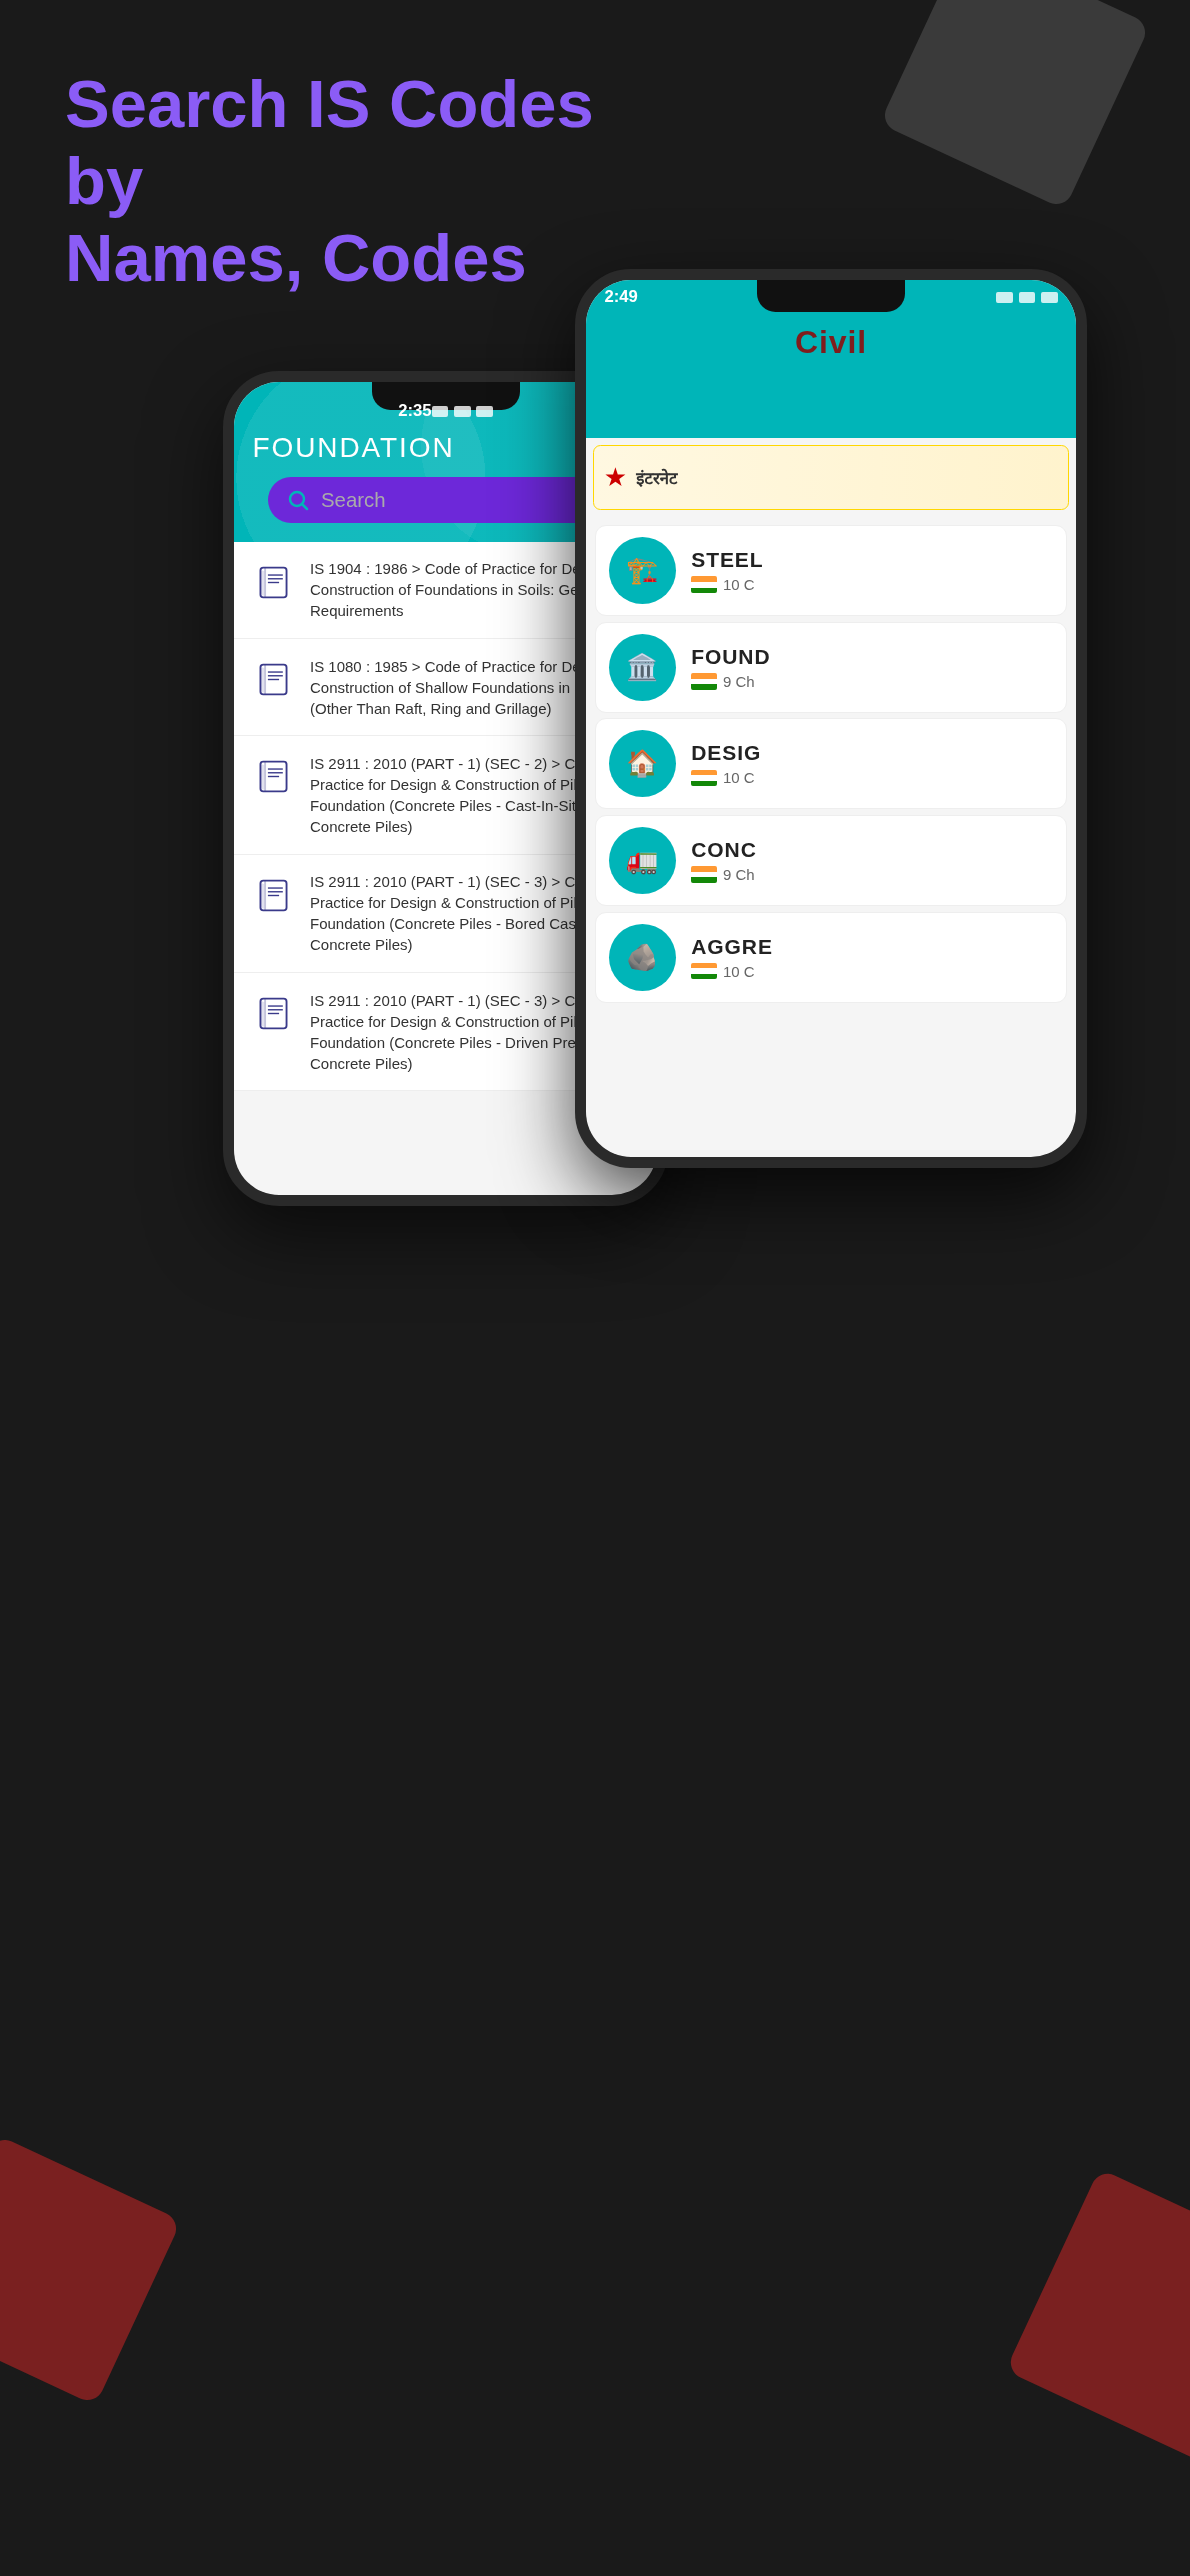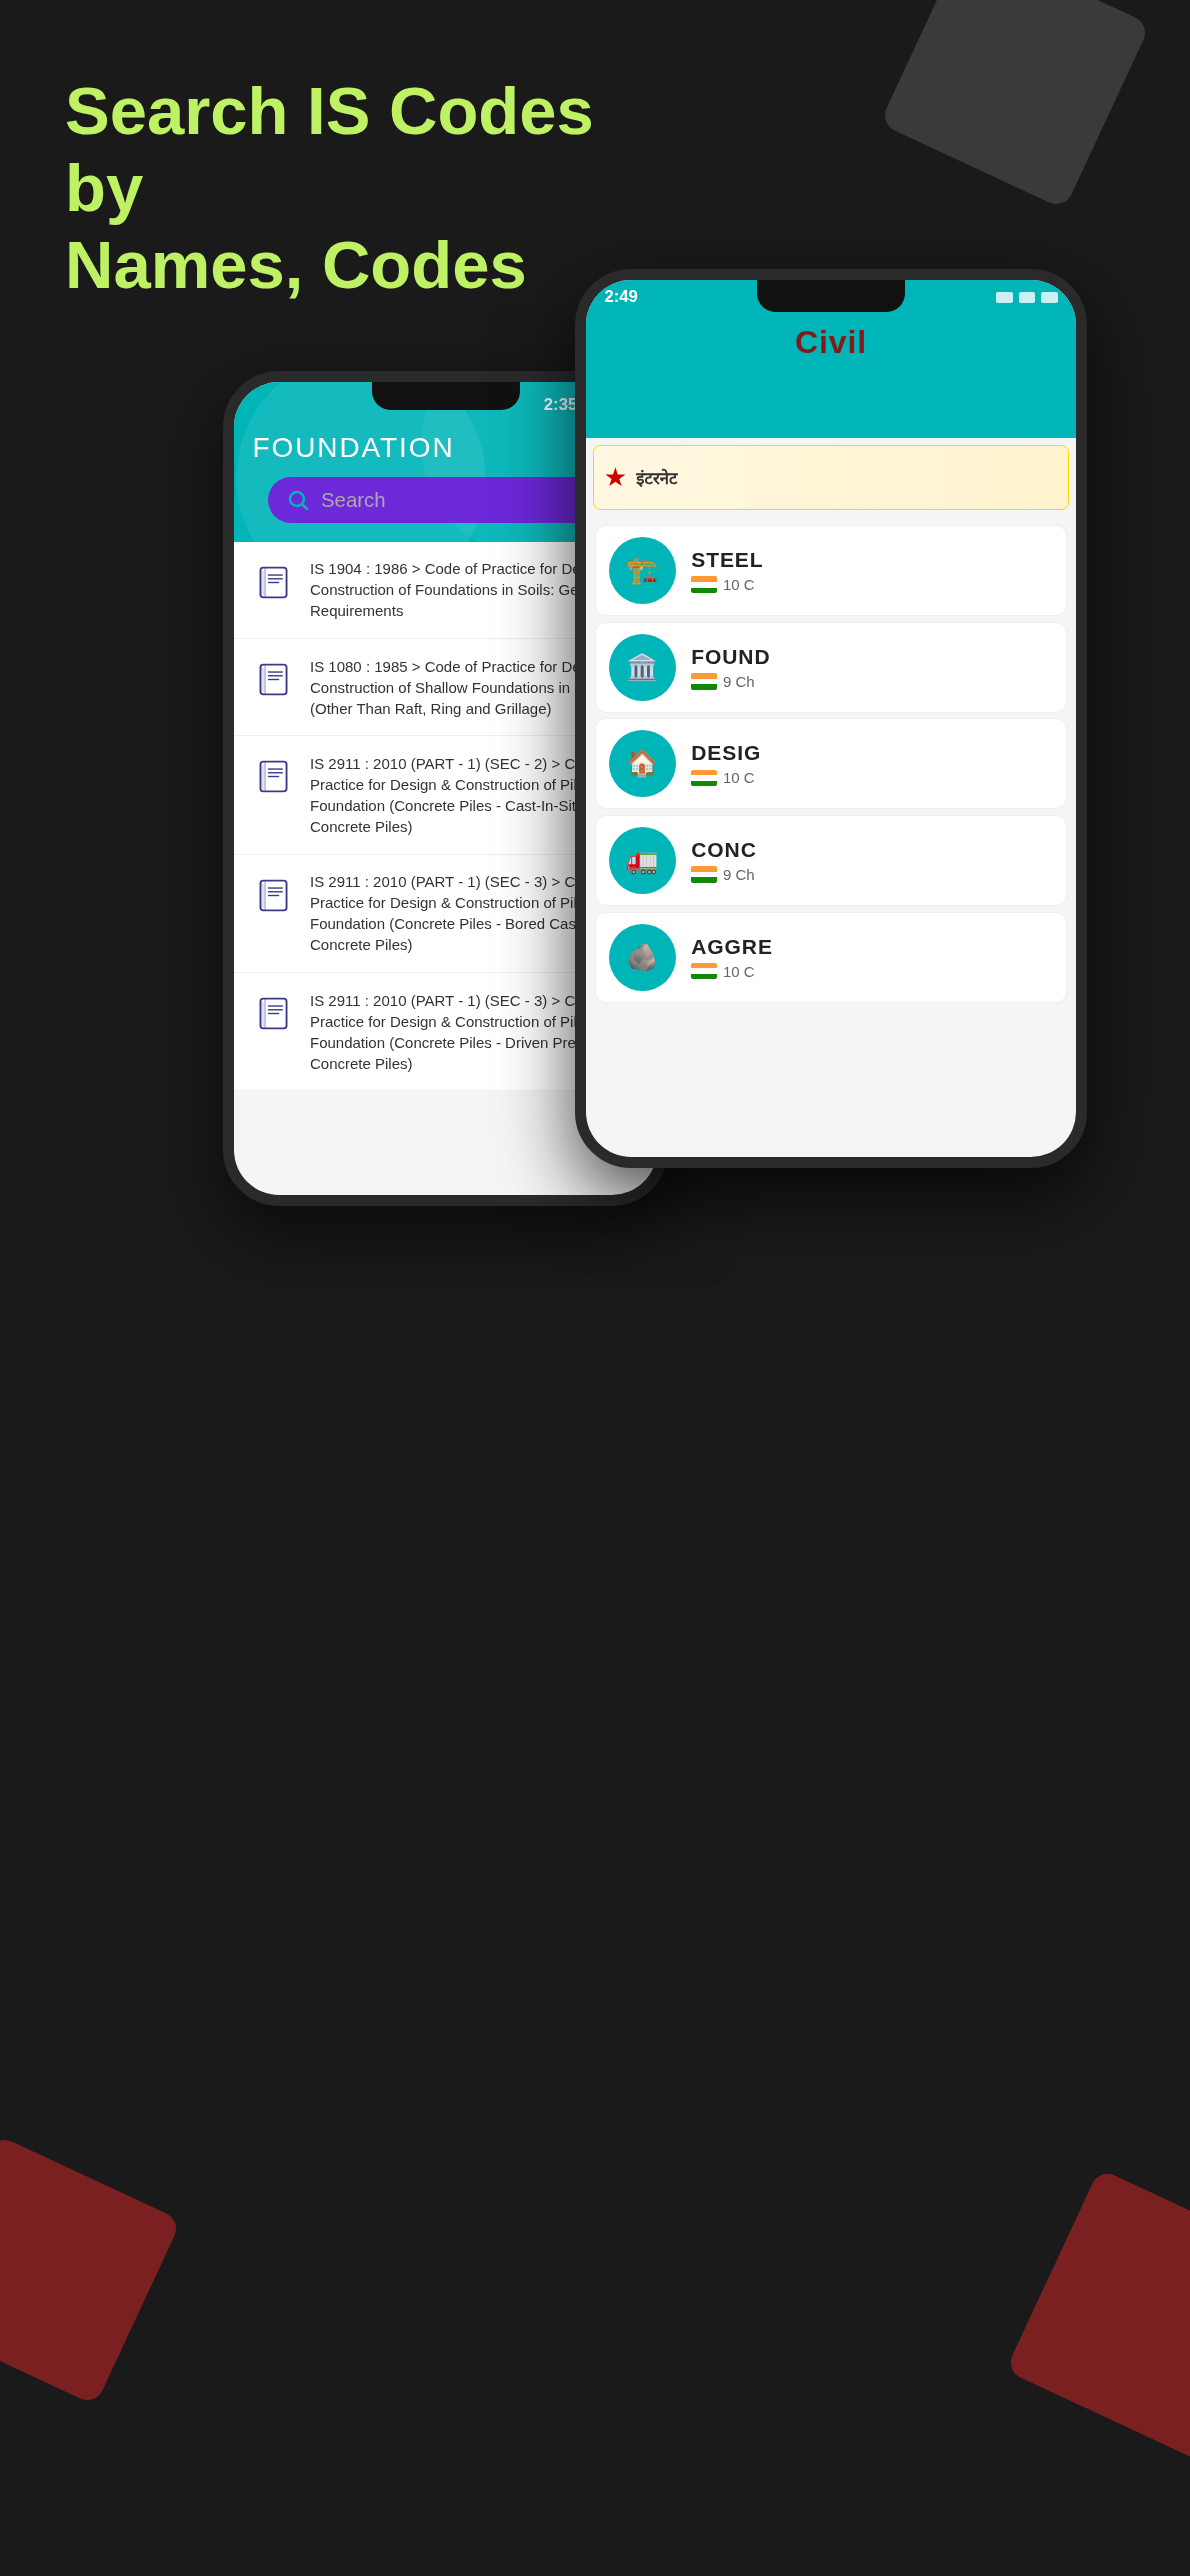--- a/index.html
+++ b/index.html
@@ -45,26 +45,25 @@
       background-color: #7a2020;
       transform: rotate(25deg);
       border-radius: 16.7px;
     }
 
     
     .headline {
       position: absolute;
       top: 65px;
       left: 65px;
-      color: #bef264;
+      color: #8b5cf6;
       font-size: 67px;
       font-weight: 700;
       line-height: 1.15;
       max-width: 603px;
-      margin-top: 7px;
     }
 
     
     .phone-left {
       position: absolute;
       top: 371px;
       left: 223px;
       width: 445px;
       height: 835px;
       background-color: #111111;
@@ -82,25 +81,25 @@
       transform: translateX(-50%);
       width: 148px;
       height: 28px;
       background: #111;
       border-radius: 0 0 18.5px 18.5px;
       z-index: 10;
     }
 
     .phone-left-status {
       position: absolute;
-      top: 13px;
+      top: 19px;
       left: 18.5px;
       right: 18.5px;
       display: flex;
-      justify-content: flex-end;
+      justify-content: center;
       align-items: center;
       z-index: 11;
     }
 
     .status-time {
       color: #fff;
       font-size: 16.7px;
       font-weight: 600;
     }
 

